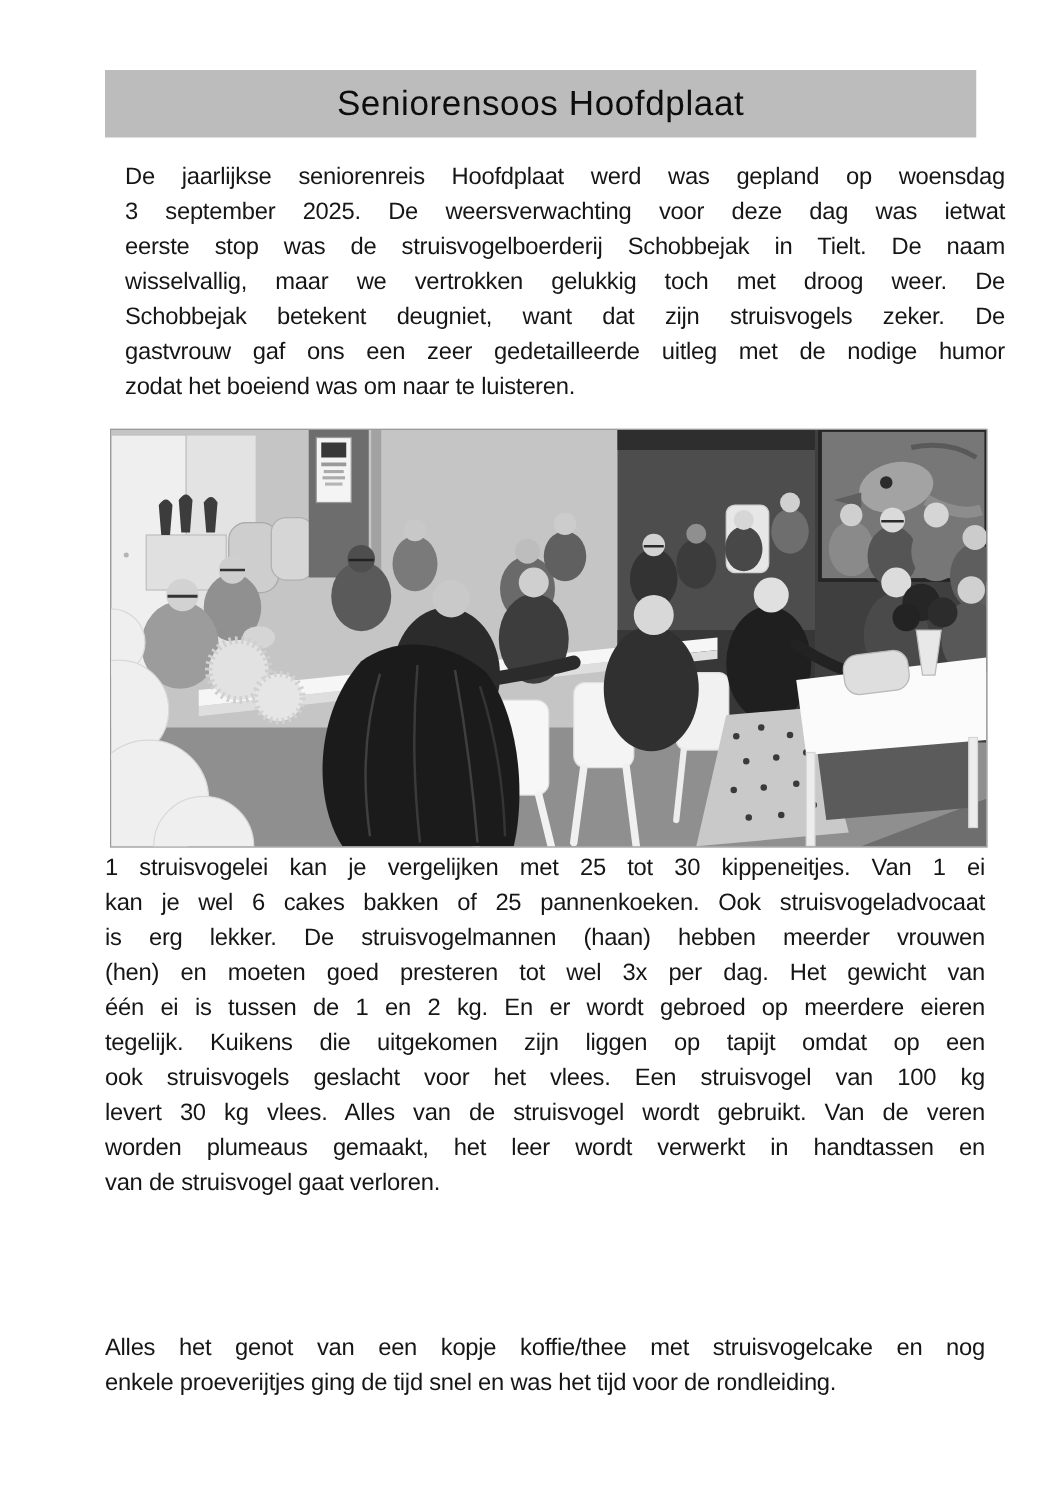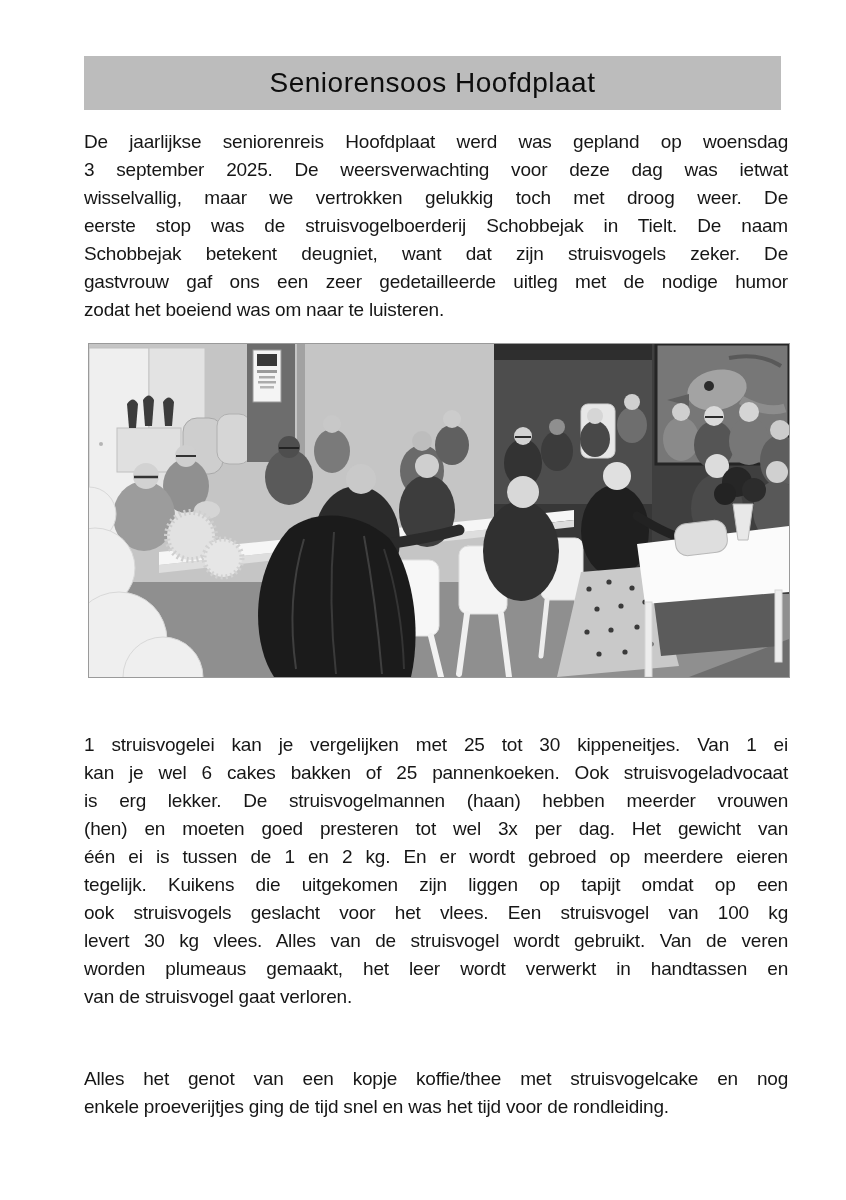--- a/index.html
+++ b/index.html
@@ -3,44 +3,44 @@
 <meta charset="utf-8">
 <style>
   html,body{margin:0;padding:0;background:#ffffff;}
   .page{position:relative;width:846px;height:1200px;background:#ffffff;overflow:hidden;
         font-family:"Liberation Sans",sans-serif;color:#161616;}
   .banner{position:absolute;left:84px;top:56px;width:697px;height:54px;
           display:flex;align-items:center;justify-content:center;}
   .banner-title{margin:0;font-size:28px;font-weight:400;letter-spacing:.5px;color:#0d0d0d;
                 font-family:"Liberation Sans",sans-serif;}
   .body-text{position:absolute;left:84px;width:704px;}
-  .para1{top:128px;}
-  .para2{top:731px;}
+  .para1{top:128px;margin-left:16px;}
+  .para2{top:681px;}
   .para3{top:1065px;}
   .jline{font-size:19px;line-height:28px;height:28px;letter-spacing:-0.2px;
          text-align:justify;text-align-last:justify;white-space:normal;overflow:visible;}
   .jline.last{text-align-last:left;}
   .photo{position:absolute;left:88px;top:343px;width:700px;height:333px;margin:0;
          border:1px solid #9a9a9a;background:#c5c5c5;}
   .photo svg{display:block;width:100%;height:100%;}
 </style>
 </head>
 <body>
 
 <div class="page">
 
   <header class="banner" style="background:#bcbcbc;">
     <h1 class="banner-title">Seniorensoos Hoofdplaat</h1>
   </header>
 
   <section class="body-text para1">
     <div class="jline">De jaarlijkse seniorenreis Hoofdplaat werd was gepland op woensdag</div>
     <div class="jline">3 september 2025. De weersverwachting voor deze dag was ietwat</div>
+    <div class="jline">eerste stop was de struisvogelboerderij Schobbejak in Tielt. De naam</div>
     <div class="jline">wisselvallig, maar we vertrokken gelukkig toch met droog weer. De</div>
-    <div class="jline">eerste stop was de struisvogelboerderij Schobbejak in Tielt. De naam</div>
     <div class="jline">Schobbejak betekent deugniet, want dat zijn struisvogels zeker. De</div>
     <div class="jline">gastvrouw gaf ons een zeer gedetailleerde uitleg met de nodige humor</div>
     <div class="jline last">zodat het boeiend was om naar te luisteren.</div>
   </section>
 
   <figure class="photo" aria-label="Zwart-wit groepsfoto: senioren aan witte tafels tijdens de uitleg in de struisvogelboerderij">
     <svg viewBox="0 0 700 333" preserveAspectRatio="none">
 
       <rect x="0" y="0" width="700" height="333" fill="#c5c5c5"></rect>
       <rect x="0" y="238" width="700" height="95" fill="#8f8f8f"></rect>

